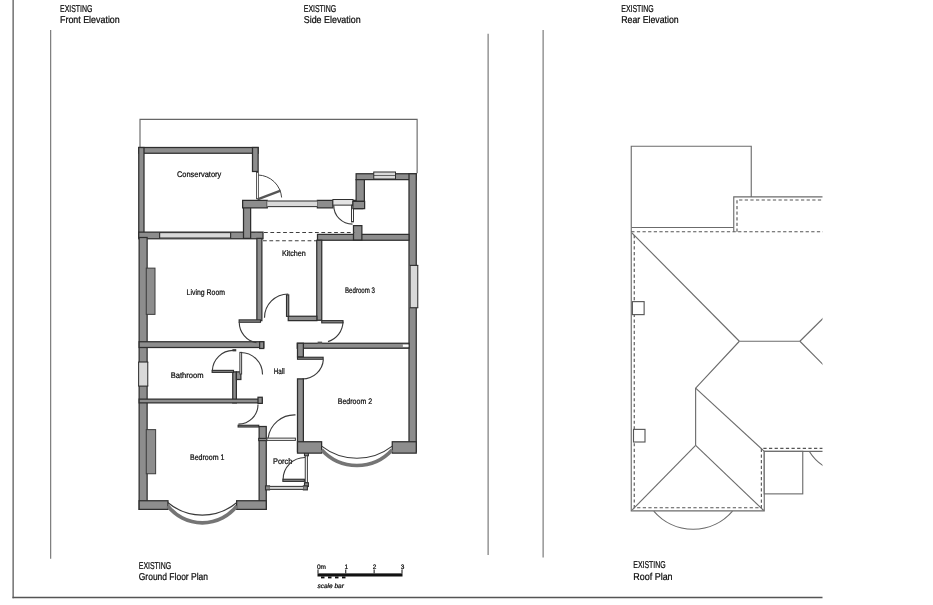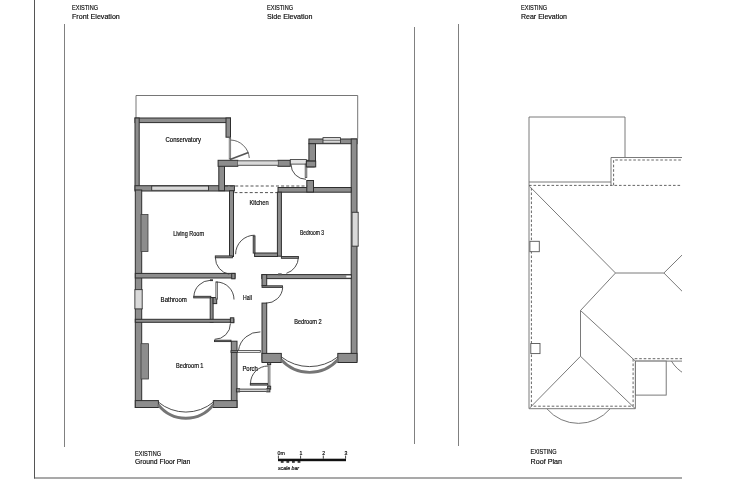--- a/index.html
+++ b/index.html
@@ -1,17 +1,17 @@
 <!DOCTYPE html>
 <html><head>
 <meta charset="utf-8">
 <style>
   html,body{margin:0;padding:0;background:#fff;}
   #page{position:relative;width:658px;height:484px;overflow:hidden;background:#fff;
-        font-family:"Liberation Sans", sans-serif;margin-left:24px;}
+        font-family:"Liberation Sans", sans-serif;}
   svg{position:absolute;top:0;left:0;}
   text{fill:#0a0a0a; stroke:#0a0a0a; stroke-width:0.18px;}
 </style>
 </head>
 <body>
 <div id="page">
 <svg width="746" height="484" viewBox="0 0 746 484" xmlns="http://www.w3.org/2000/svg">
 
 <rect x="0" y="0" width="746" height="484" fill="#ffffff"></rect>
 

